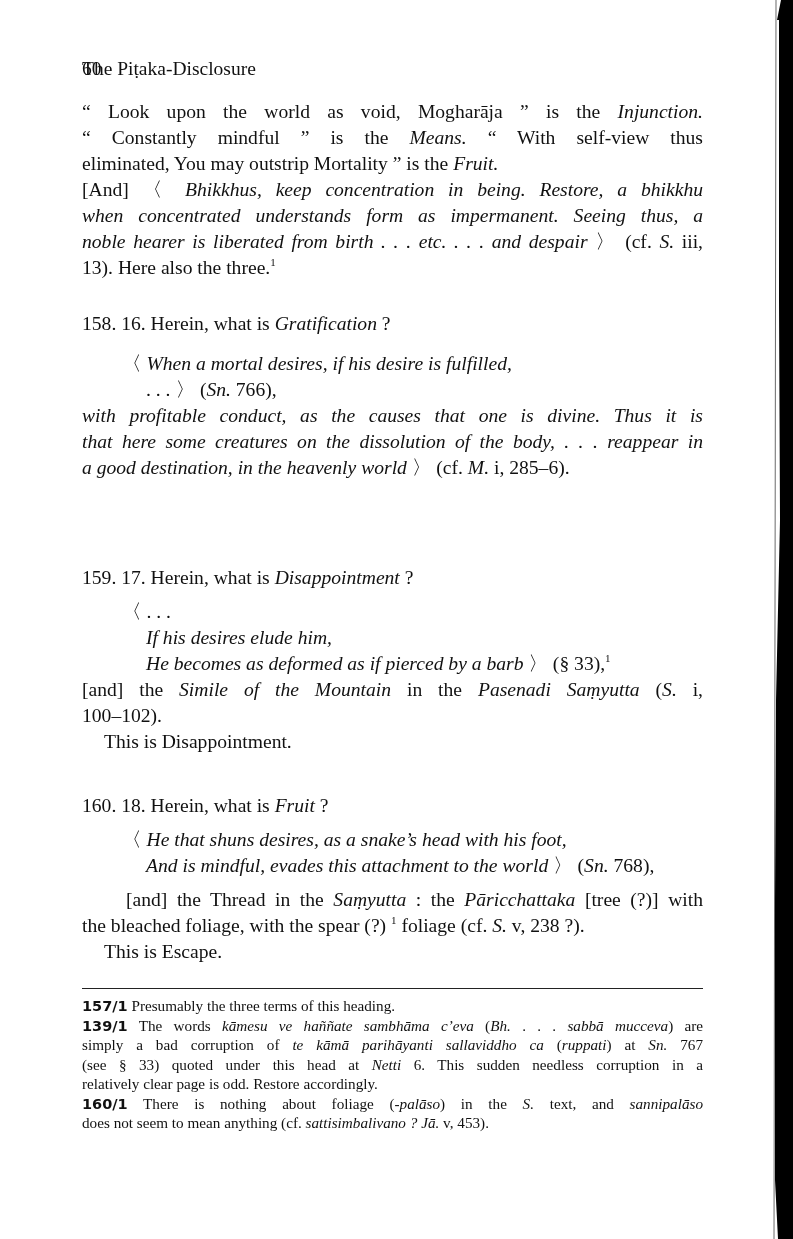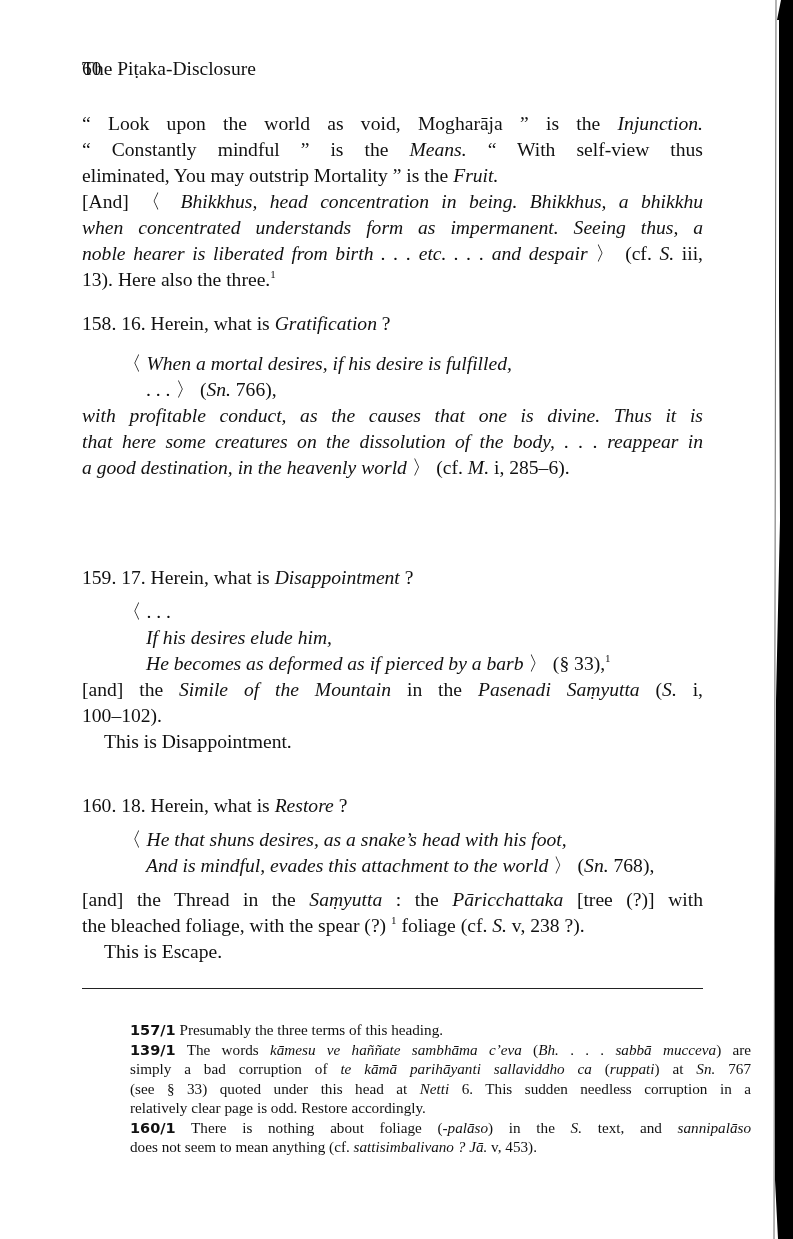--- a/index.html
+++ b/index.html
@@ -19,41 +19,41 @@
 
   .body-text { position: absolute; left: 82px; width: 621px; font-size: 19.6px; line-height: 26px; }
   .line { display: block; white-space: nowrap; height: 26px; }
   .justify { text-align: justify; text-align-last: justify; white-space: normal; }
   .ind1 { padding-left: 40px; }
   .ind2 { padding-left: 64px; }
   .ind3 { padding-left: 22px; }
   sup { font-size: 11px; vertical-align: 8px; line-height: 0; }
 
   .fn-rule { position: absolute; left: 82px; top: 988px; width: 621px; height: 0; border-top: 1.3px solid #222; }
-  .footnotes { position: absolute; left: 82px; top: 1020px; width: 621px; font-size: 15.2px; line-height: 19.5px; margin-left: 48px; }
+  .footnotes { position: absolute; left: 82px; top: 996px; width: 621px; font-size: 15.2px; line-height: 19.5px; }
   .footnotes .line { height: 19.5px; }
   .fnref { font-weight: bold; font-family: "DejaVu Sans", sans-serif; font-size: 14.5px; }
 
   .scan-edge { position: absolute; top: 0; right: 0; width: 30px; height: 1239px; }
 </style>
 </head>
 <body>
 
 <div class="page">
 
   <div class="header serif">
     <span class="pageno">60</span>
     <span class="running">The Piṭaka-Disclosure</span>
   </div>
 
-  <div class="body-text serif" style="top:111px;font-family:Liberation Serif, serif;">
+  <div class="body-text serif" style="top:99px;font-family:Liberation Serif, serif;">
     <span class="line justify"><span>“ Look upon the world as void, Mogharāja ” is the </span><i>Injunction.</i></span>
     <span class="line justify"><span>“ Constantly mindful ” is the </span><i>Means.</i><span>  “ With self-view thus</span></span>
     <span class="line"><span>eliminated, You may outstrip Mortality ” is the </span><i>Fruit.</i></span>
-    <span class="line justify"><span>[And] 〈 </span><i>Bhikkhus, head concentration in being.  Bhikkhus, a bhikkhu</i></span>
+    <span class="line justify"><span>[And] 〈 </span><i>Bhikkhus, keep concentration in being.  Restore, a bhikkhu</i></span>
     <span class="line justify"><i>when concentrated understands form as impermanent.  Seeing thus, a</i></span>
     <span class="line justify"><i>noble hearer is liberated from birth . . . etc. . . . and despair</i><span> 〉 (cf. </span><i>S.</i><span> iii,</span></span>
     <span class="line"><span>13).  Here also the three.</span><sup>1</sup></span>
   </div>
 
   <div class="body-text serif" style="top:311px;">
     <span class="line"><span>158.  16.  Herein, what is </span><i>Gratification</i><span> ?</span></span>
     <span class="line ind1" style="margin-top:14px;"><span>〈 </span><i>When a mortal desires, if his desire is fulfilled,</i></span>
     <span class="line ind2"><span>. . . 〉 (</span><i>Sn.</i><span> 766),</span></span>
     <span class="line justify"><i>with profitable conduct, as the causes that one is divine.  Thus it is</i></span>
@@ -65,24 +65,24 @@
     <span class="line"><span>159.  17.  Herein, what is </span><i>Disappointment</i><span> ?</span></span>
     <span class="line ind1" style="margin-top:8px;">〈 . . .</span>
     <span class="line ind2 it">If his desires elude him,</span>
     <span class="line ind2"><i>He becomes as deformed as if pierced by a barb</i><span> 〉 (§ 33),</span><sup>1</sup></span>
     <span class="line justify" style=""><span>[and] the </span><i>Simile of the Mountain</i><span> in the </span><i>Pasenadi Saṃyutta</i><span> (</span><i>S.</i><span> i,</span></span>
     <span class="line">100–102).</span>
     <span class="line ind3">This is Disappointment.</span>
   </div>
 
   <div class="body-text serif" style="top:793px;">
-    <span class="line"><span>160.  18.  Herein, what is </span><i>Restore</i><span> ?</span></span>
+    <span class="line"><span>160.  18.  Herein, what is </span><i>Fruit</i><span> ?</span></span>
     <span class="line ind1" style="margin-top:8px;"><span>〈 </span><i>He that shuns desires, as a snake’s head with his foot,</i></span>
     <span class="line ind2"><i>And is mindful, evades this attachment to the world</i><span> 〉 (</span><i>Sn.</i><span> 768),</span></span>
-    <span class="line justify" style="margin-top:8px;"><span>[and] the Thread in the </span><i>Saṃyutta</i><span> :  the </span><i>Pāricchattaka</i><span> [tree (?)] with</span></span>
+    <span class="line justify" style="margin-top:8px;margin-left:44px;"><span>[and] the Thread in the </span><i>Saṃyutta</i><span> :  the </span><i>Pāricchattaka</i><span> [tree (?)] with</span></span>
     <span class="line"><span>the bleached foliage, with the spear (?) </span><sup>1</sup><span> foliage (cf. </span><i>S.</i><span> v, 238 ?).</span></span>
     <span class="line ind3">This is Escape.</span>
   </div>
 
   <div class="fn-rule"></div>
 
   <div class="footnotes serif">
     <span class="line"><span class="fnref">157/1</span><span> Presumably the three terms of this heading.</span></span>
 
     <span class="line justify"><span class="fnref">139/1</span><span> The words </span><i>kāmesu ve haññate sambhāma c’eva</i><span> (</span><i>Bh.</i><span> . . . </span><i>sabbā mucceva</i><span>) are</span></span>

